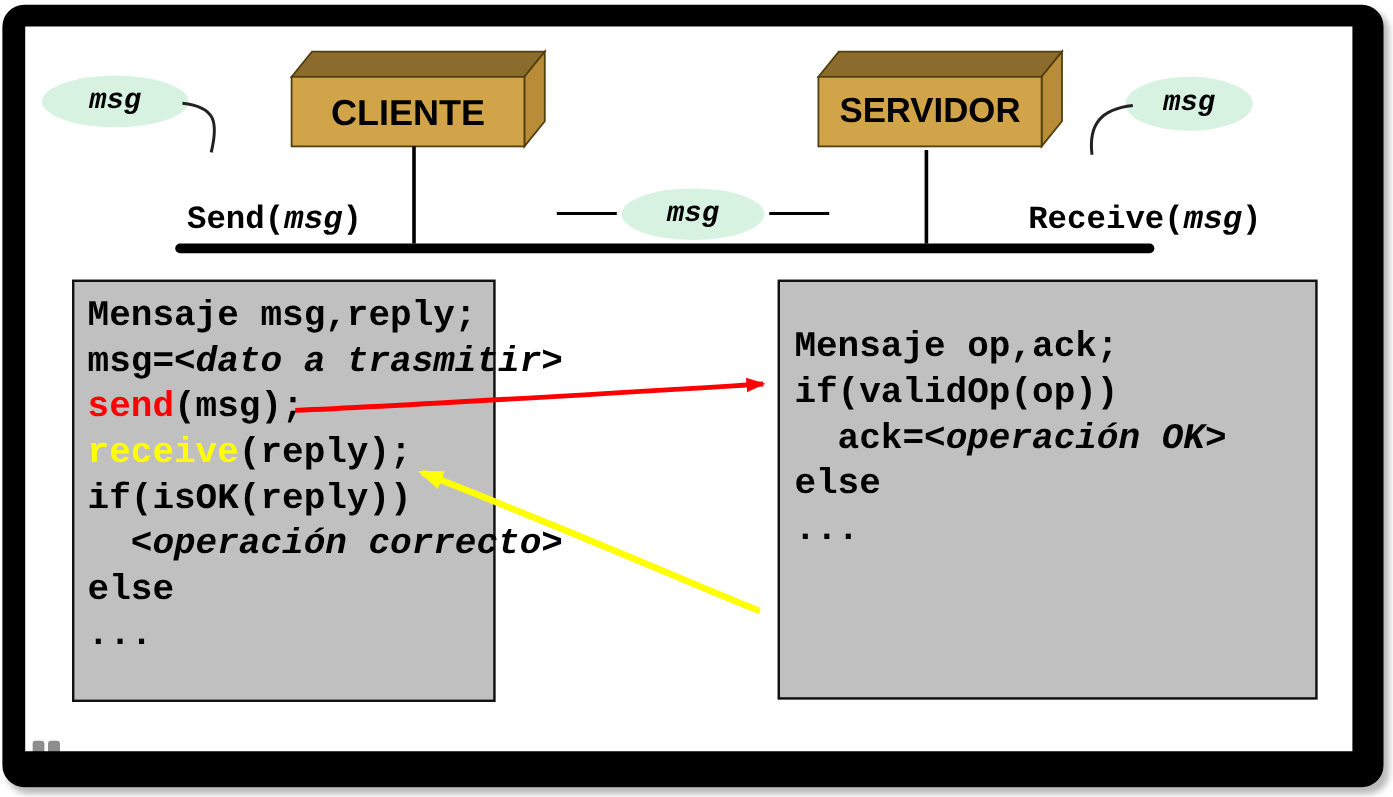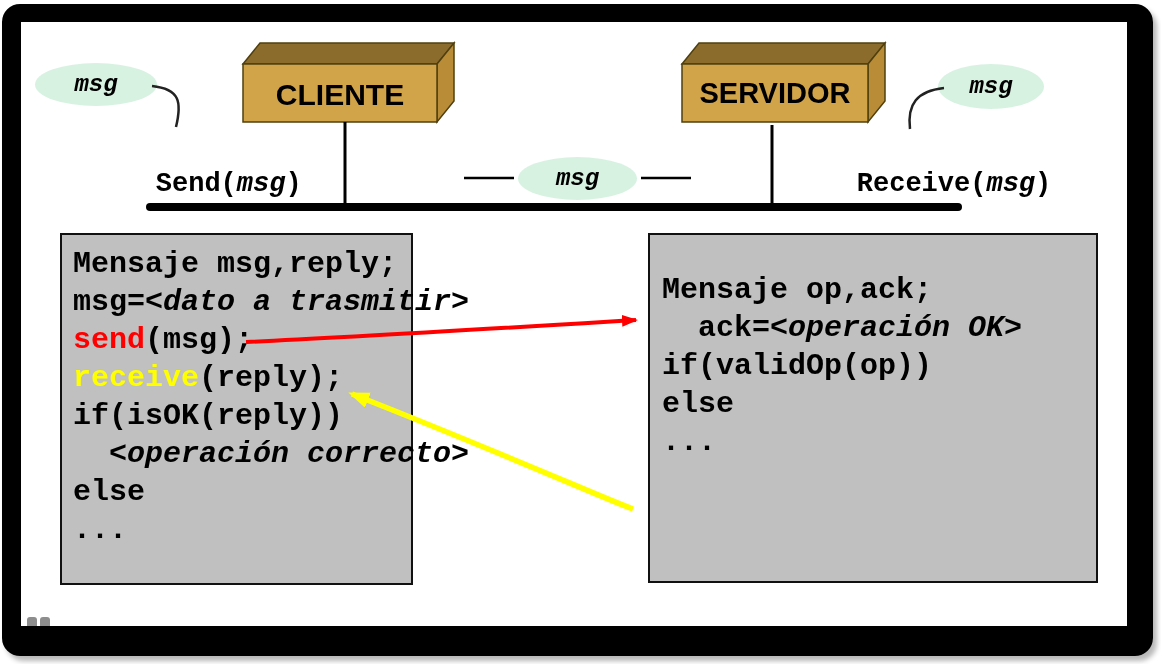--- a/index.html
+++ b/index.html
@@ -101,22 +101,22 @@
     <div class="cl"><span class="kw-red">send</span><span>(msg);</span></div>
     <div class="cl"><span class="kw-yellow">receive</span><span>(reply);</span></div>
     <div class="cl"><span>if(isOK(reply))</span></div>
     <div class="cl"><span class="it">  &lt;operación correcto&gt;</span></div>
     <div class="cl"><span>else</span></div>
     <div class="cl"><span>...</span></div>
   </div>
 
   <div id="server-code" class="codebox">
     <div class="cl"><span>Mensaje op,ack;</span></div>
+    <div class="cl"><span>if(validOp(op))</span></div>
     <div class="cl"><span>  ack=</span><span class="it">&lt;operación OK&gt;</span></div>
-    <div class="cl"><span>if(validOp(op))</span></div>
     <div class="cl"><span>else</span></div>
     <div class="cl"><span>...</span></div>
   </div>
 
   <svg id="lines-layer" class="layer" viewBox="0 0 1161 664">
     <defs>
       <marker id="arrow-red" markerUnits="userSpaceOnUse" markerWidth="18" markerHeight="14" refX="14" refY="6" orient="auto">
         <polygon points="0,0 16,6 0,12" fill="#ff0000"></polygon>
       </marker>
       <marker id="arrow-yellow" markerUnits="userSpaceOnUse" markerWidth="24" markerHeight="18" refX="17" refY="8" orient="auto">

